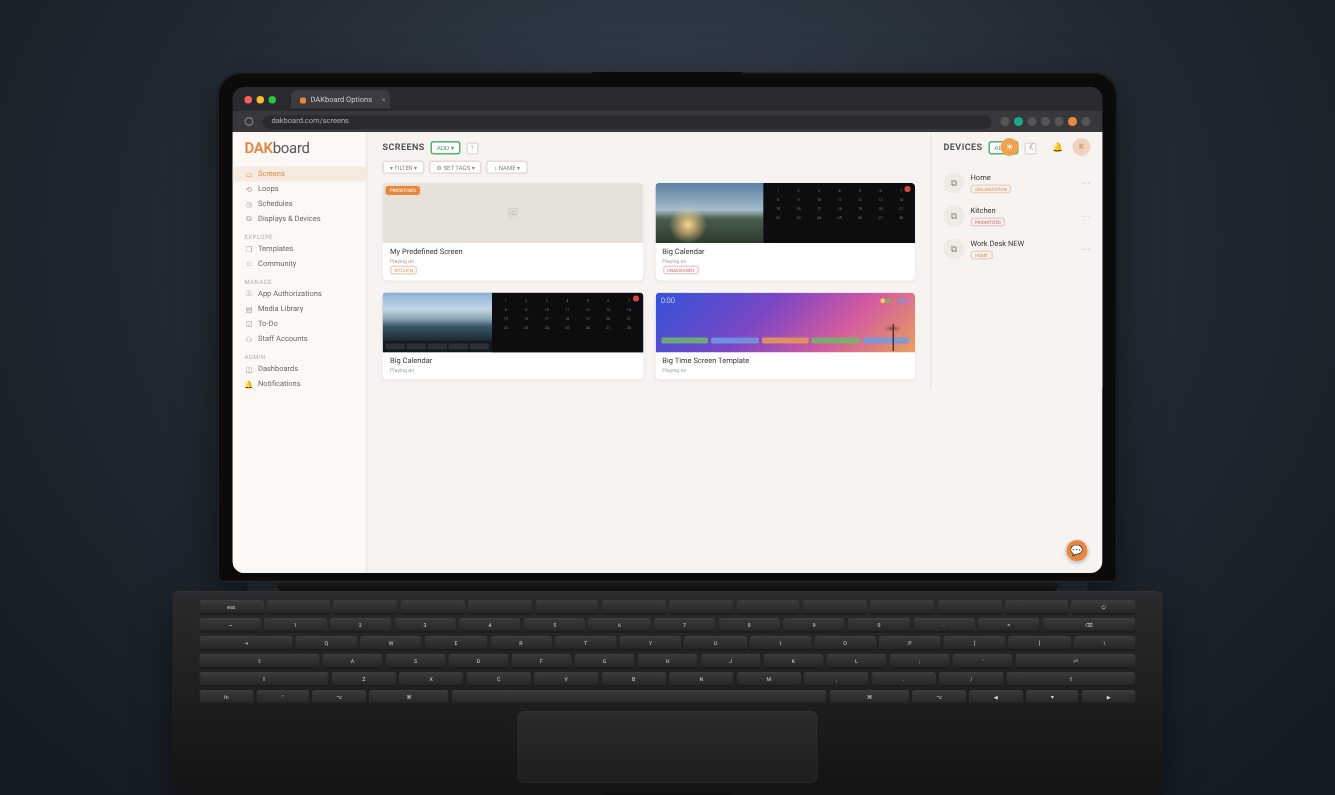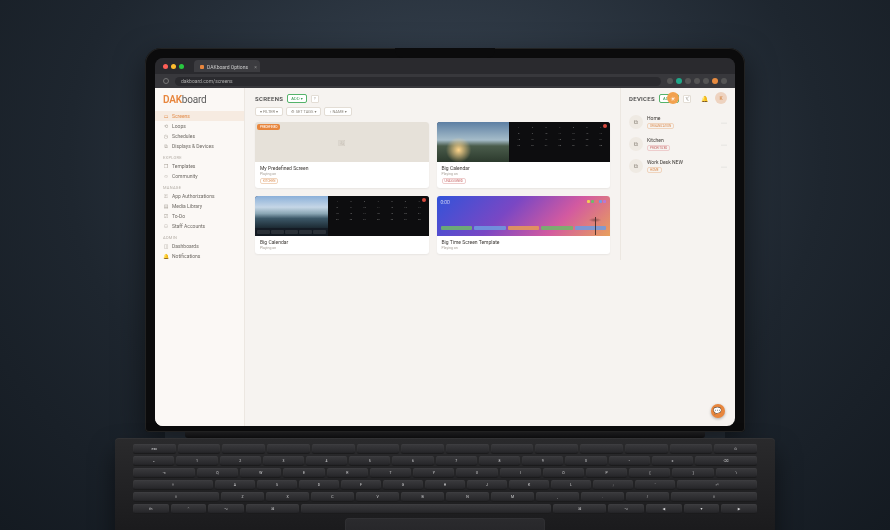--- a/index.html
+++ b/index.html
@@ -48,21 +48,21 @@
     top: 0; left: 50%; transform: translateX(-50%);
     width: 100px; height: 10px;
     background: #0b0b0c;
     border-radius: 0 0 8px 8px;
     z-index: 3;
   }
   .display {
     background: #1c1c1e;
     border-radius: 8px;
     overflow: hidden;
-    height: 368px;
+    height: 324px;
     display: flex;
     flex-direction: column;
   }
 
   
   .chrome-tabs {
     height: 16px;
     background: #2a2a2e;
     display: flex;
     align-items: center;

